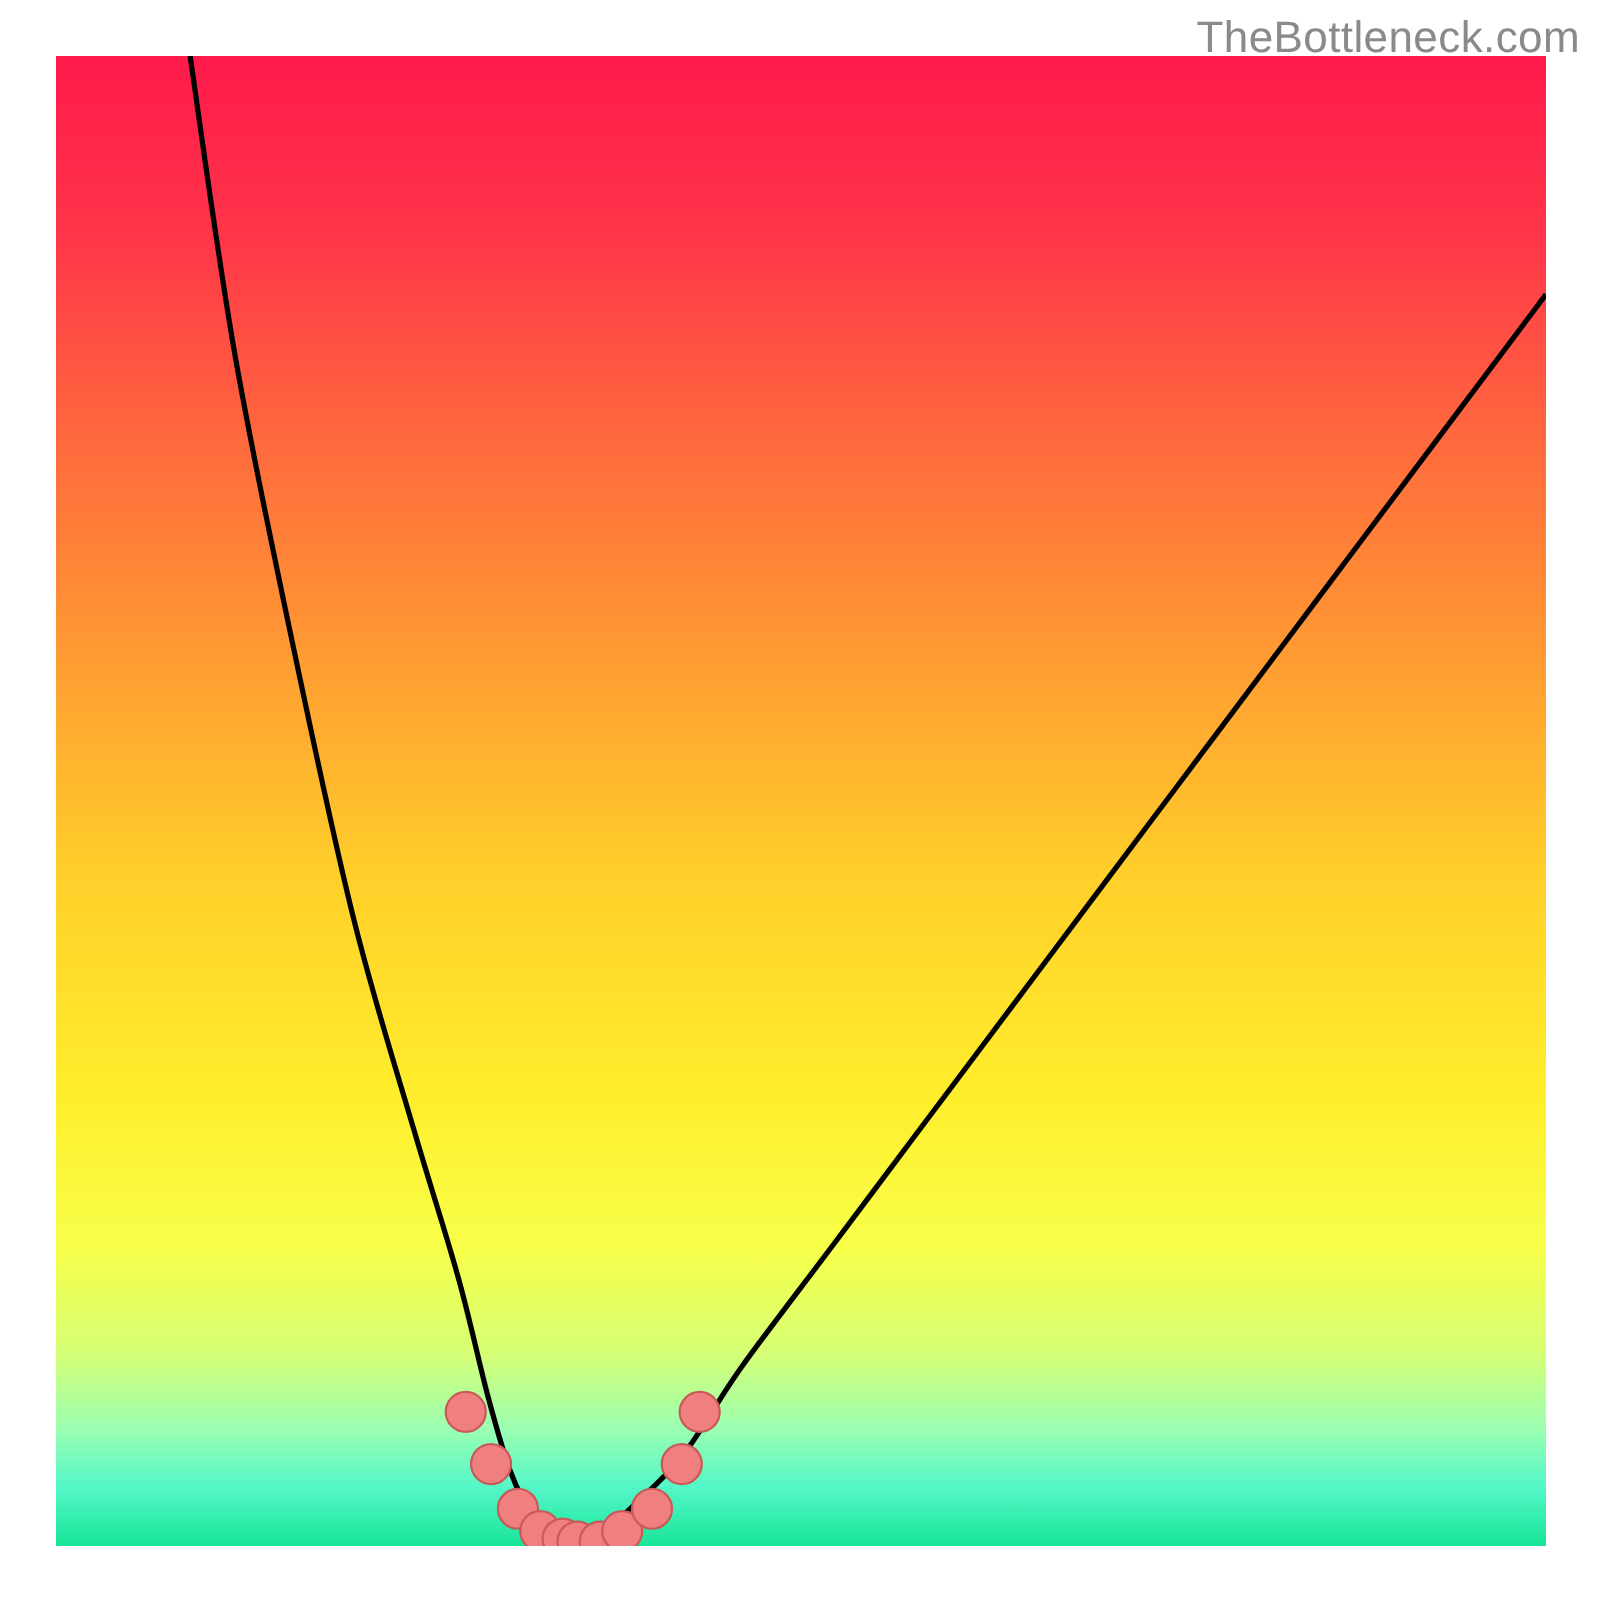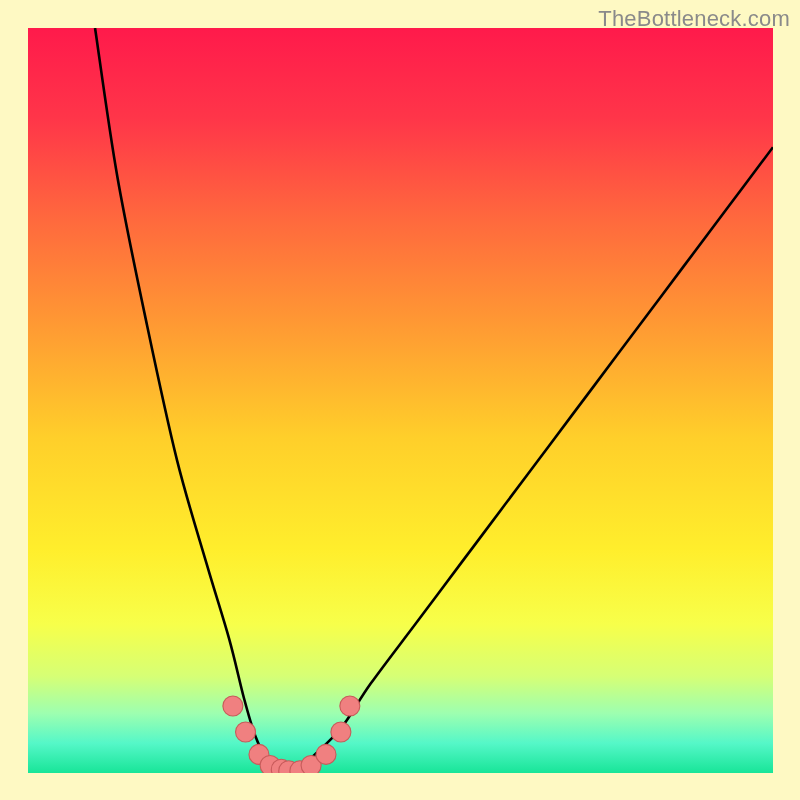--- a/index.html
+++ b/index.html
@@ -9,21 +9,21 @@
     height: 800px;
     background: #000;
     overflow: hidden;
   }
   .frame {
     position: absolute;
     left: 0;
     top: 0;
     width: 800px;
     height: 800px;
-    background: #fef9c3;
+    background: #ffffff;
   }
   .plot {
     position: absolute;
     left: 28px;
     top: 28px;
     width: 745px;
     height: 745px;
     overflow: hidden;
   }
   .gradient {

